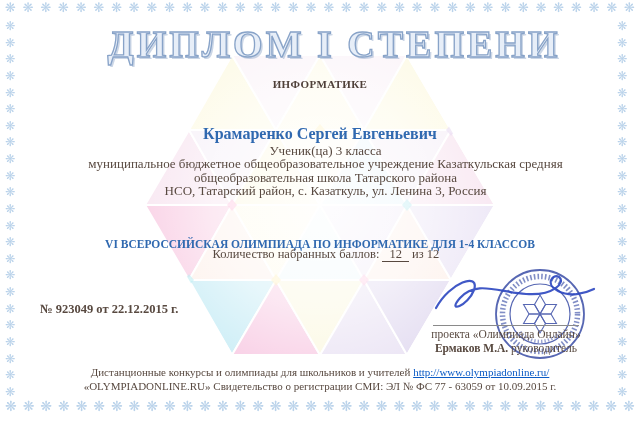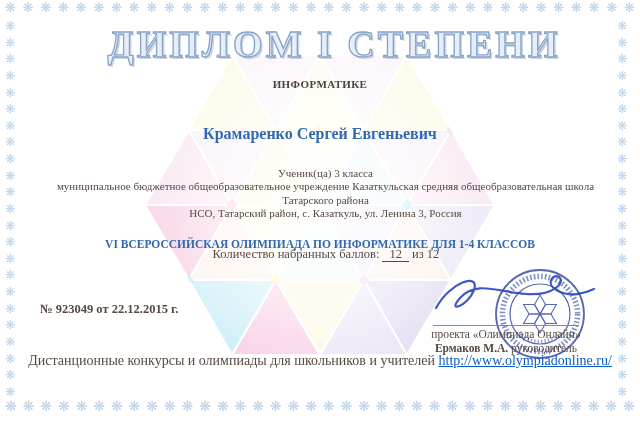--- a/index.html
+++ b/index.html
@@ -24,31 +24,31 @@
   .center{position:absolute;left:0;right:0;text-align:center;}
   .title{
     top:22px;font-size:38px;font-weight:bold;letter-spacing:3px;
     color:#e7eef8;-webkit-text-stroke:1.3px #88a3c8;
     text-shadow:2px 2px 0 rgba(140,165,200,0.45);
     white-space:nowrap;
     padding-left:28px;
   }
   .awarded{top:78px;font-size:11px;font-weight:bold;letter-spacing:.4px;color:#4f4039;}
   .name{top:125px;font-size:16px;font-weight:bold;color:#3069b0;}
-  .details{top:167px;font-size:11px;line-height:13.4px;padding-left:11px;}
+  .details{top:144px;font-size:13px;line-height:13.4px;padding-left:11px;}
   .details .wrap{max-width:560px;margin:0 auto;}
   .olymp{top:238px;font-size:11.5px;font-weight:bold;color:#3069b0;}
   .score{top:247px;font-size:12.5px;margin-left:12px;}
   .score .val{border-bottom:1px solid #584940;padding:0 7px;}
   .number{position:absolute;left:40px;top:302px;font-size:12.5px;font-weight:bold;}
   .sig-line{position:absolute;left:433px;top:325px;width:146px;border-top:1px solid #8a8a8a;}
   .sig-text{position:absolute;left:420px;top:328px;width:172px;text-align:center;
     font-size:11.5px;line-height:13.6px;}
   .sig-text b{font-weight:bold;}
-  .footer{top:354px;font-size:14px;line-height:13.5px;}
+  .footer{top:366px;font-size:11px;line-height:13.5px;}
   .footer a{color:#0b5bc5;text-decoration:underline;cursor:pointer;}
   .stampsig{position:absolute;left:408px;top:250px;}
 </style>
 </head>
 <body>
 
 <div class="cert">
 
   <svg class="bg" width="640" height="428" viewBox="0 0 640 428">
     <defs>
@@ -291,15 +291,16 @@
       <b>Ермаков М.А.</b>
       <span>руководитель</span>
     </div>
   </div>
 
   <div class="center footer">
     <div>
       <span>Дистанционные конкурсы и олимпиады для школьников и учителей</span>
       <a>http://www.olympiadonline.ru/</a>
     </div>
+    <div>«OLYMPIADONLINE.RU» Свидетельство о регистрации СМИ: ЭЛ № ФС 77 - 63059 от 10.09.2015 г.</div>
   </div>
 
 </div>
 
 </body></html>

